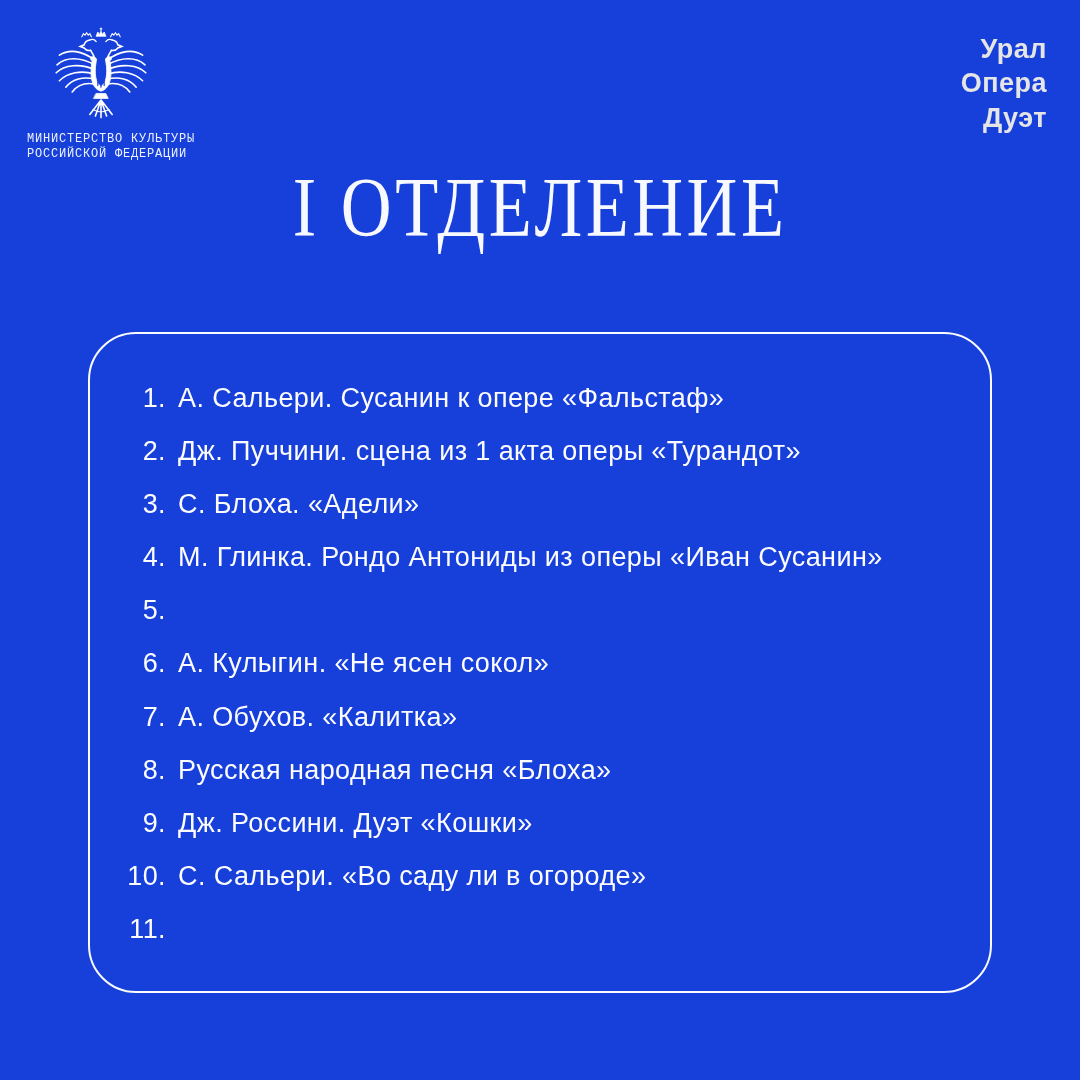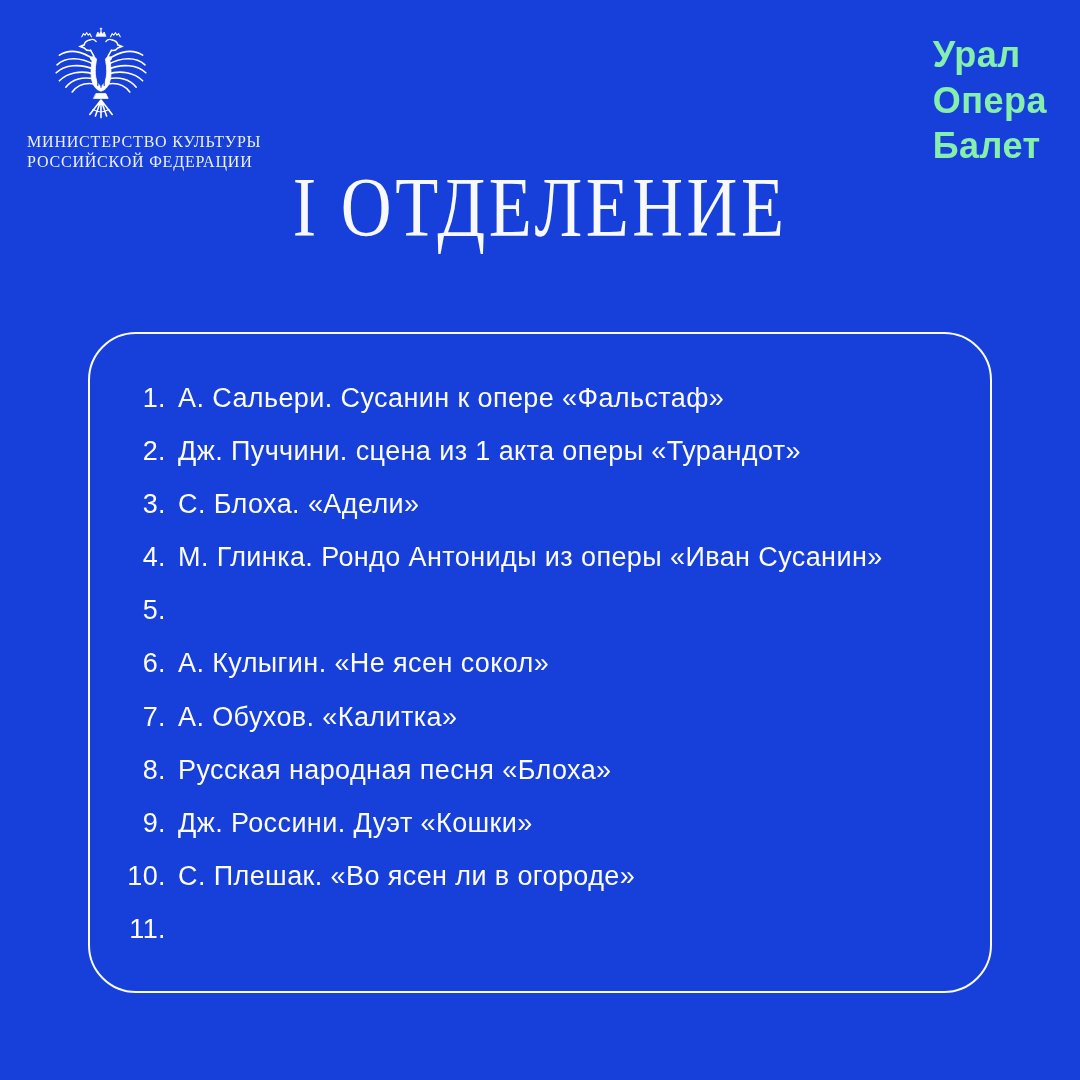--- a/index.html
+++ b/index.html
@@ -12,30 +12,30 @@
   }
   .canvas{position:relative;width:1080px;height:1080px;}
 
   
   .ministry-block{
     position:absolute;left:27px;top:26px;width:160px;
     display:flex;flex-direction:column;align-items:flex-start;
   }
   .emblem{width:96px;height:100px;margin-left:26px;margin-bottom:6px;}
   .ministry-text{
-    font-family:Liberation Serif, serif;
-    font-size:16px;line-height:1.28;letter-spacing:0.8px;
+    font-family:Liberation Mono, monospace;
+    font-size:12px;line-height:1.28;letter-spacing:0.8px;
     color:#EDF1FF;text-transform:uppercase;white-space:nowrap;
   }
 
   
   .logo-block{
     position:absolute;right:33px;top:32px;
-    font-weight:700;font-size:36px;line-height:1.27;
-    letter-spacing:0.5px;color:#86efac;text-align:left;
+    font-weight:700;font-size:27px;line-height:1.27;
+    letter-spacing:0.5px;color:#e5e5e5;text-align:right;
   }
 
   
   .title-wrap{position:absolute;left:0;top:160px;width:1080px;text-align:center;}
   .title{
     display:inline-block;
     font-family:"Liberation Serif", serif;
     font-weight:400;font-size:80px;letter-spacing:4px;
     color:#F7F9FF;
     transform:scaleX(0.88) scaleY(1.05);
@@ -109,21 +109,21 @@
       <path d="M60,92 L46,110 M60,92 L53,112 M60,92 L60,114 M60,92 L67,112 M60,92 L74,110" stroke-width="2"></path>
       <path d="M50,104 q10,6 20,0" stroke-width="1.4"></path>
     </svg>
     <div class="ministry-text">МИНИСТЕРСТВО КУЛЬТУРЫ</div>
     <div class="ministry-text">РОССИЙСКОЙ ФЕДЕРАЦИИ</div>
   </div>
 
   <div class="logo-block">
     <div>Урал</div>
     <div>Опера</div>
-    <div>Балет</div>
+    <div>Дуэт</div>
   </div>
 
   <div class="title-wrap">
     <span class="title">I ОТДЕЛЕНИЕ</span>
   </div>
 
   <div class="program-box">
     <ol class="program-list">
 
         <li class="item">
@@ -165,21 +165,21 @@
           <span class="text">Русская народная песня «Блоха»</span>
         </li>
 
         <li class="item">
           <span class="num">9.</span>
           <span class="text">Дж. Россини. Дуэт «Кошки»</span>
         </li>
 
         <li class="item">
           <span class="num">10.</span>
-          <span class="text">С. Плешак. «Во ясен ли в огороде»</span>
+          <span class="text">С. Сальери. «Во саду ли в огороде»</span>
         </li>
 
         <li class="item">
           <span class="num">11.</span>
         </li>
       </ol>
   </div>
 
 </div>
 

